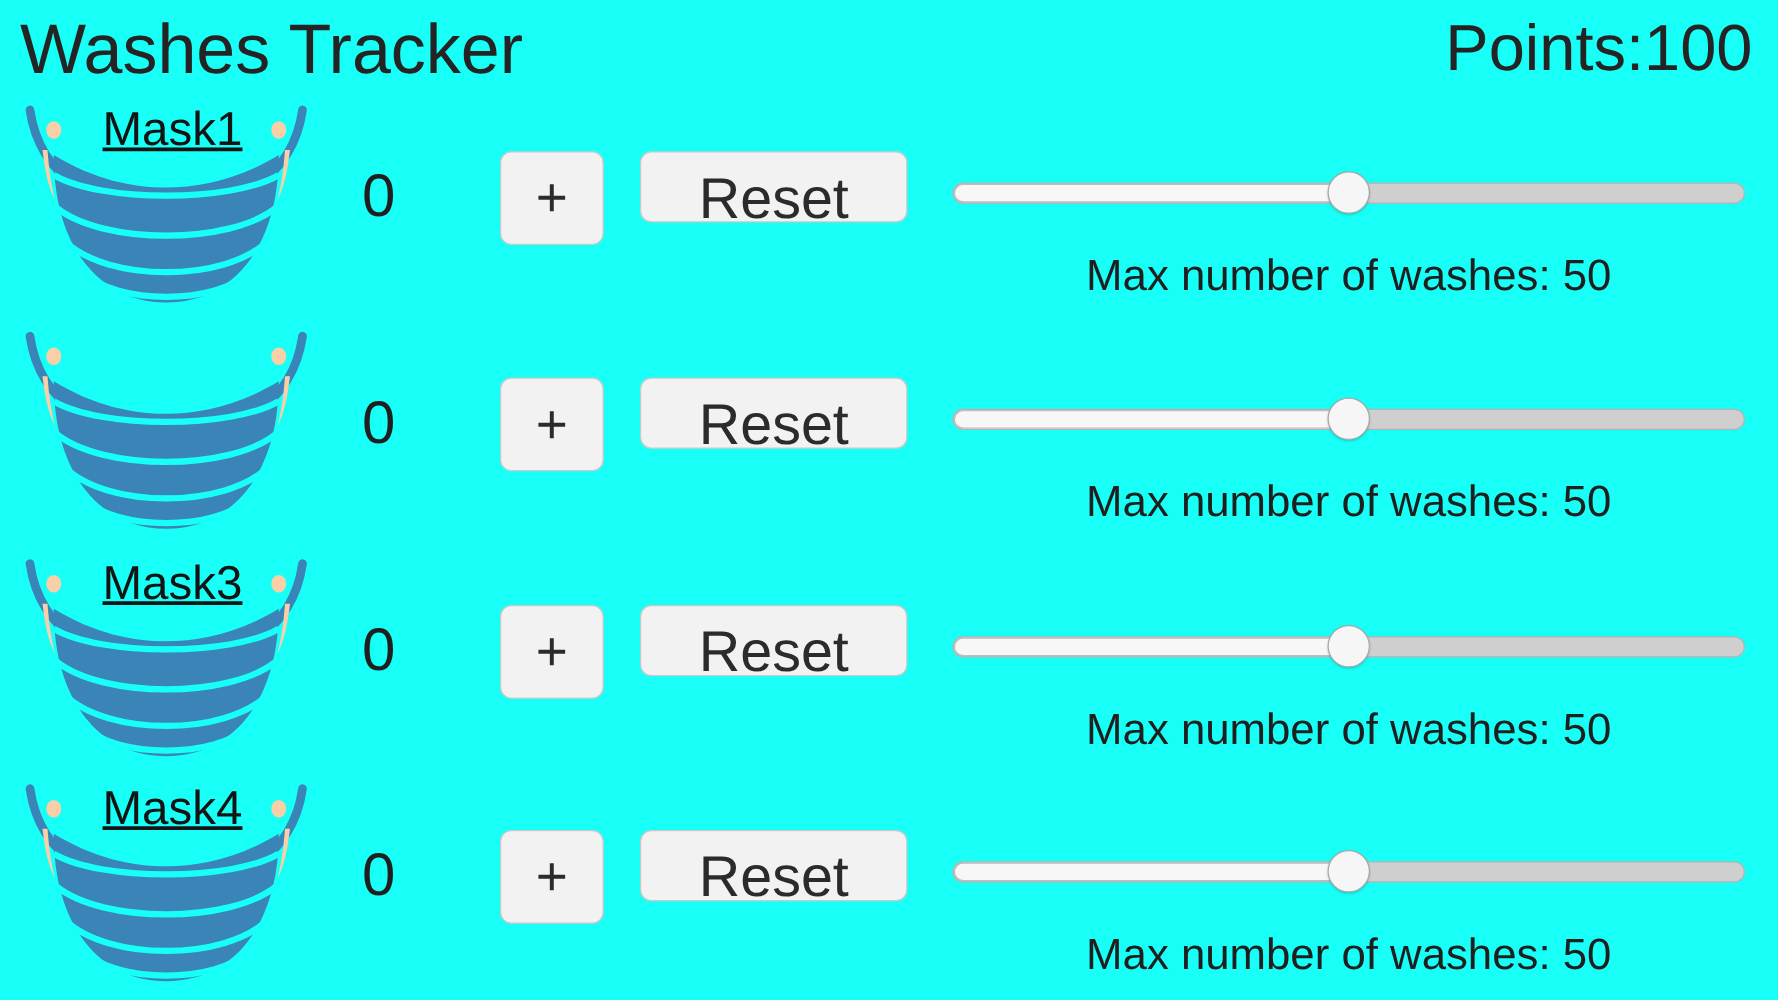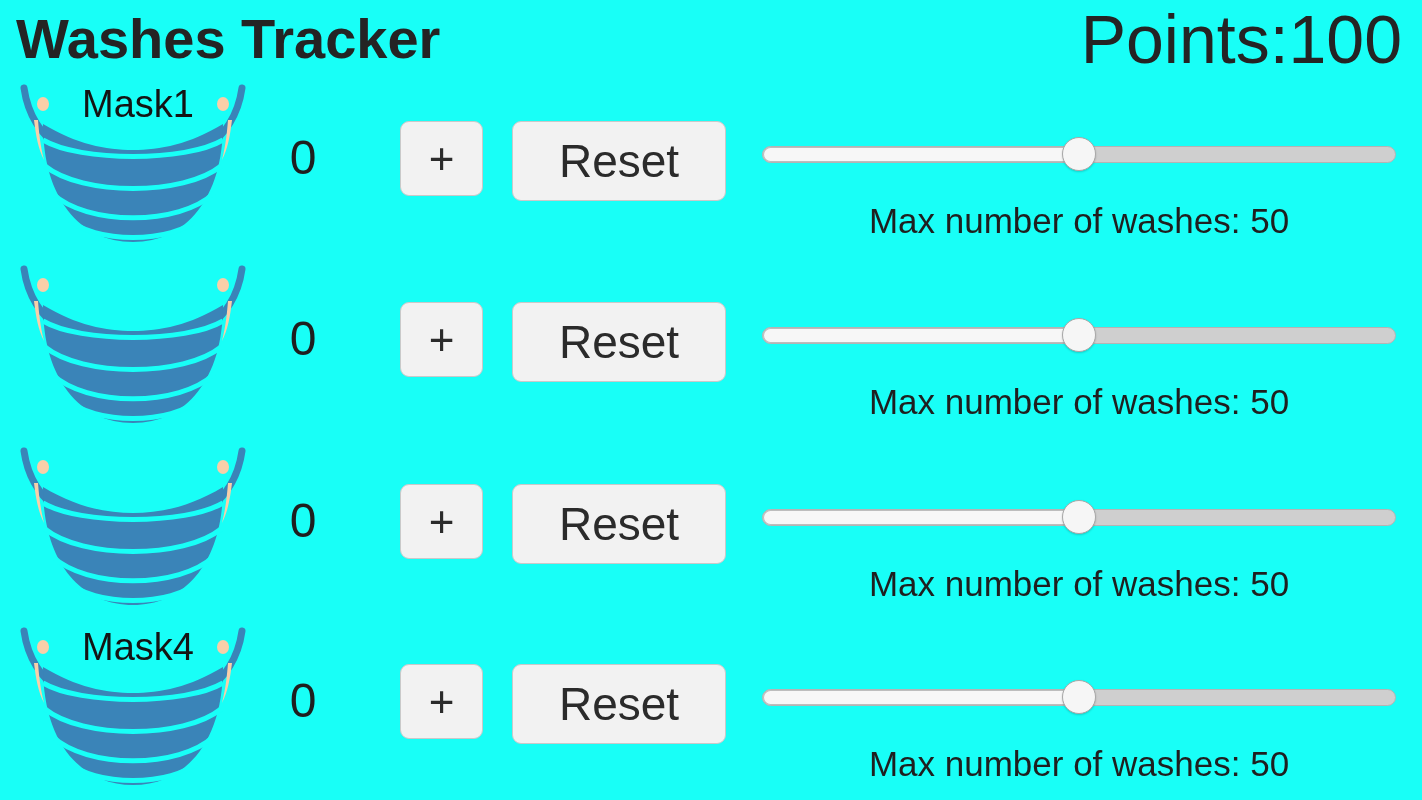--- a/index.html
+++ b/index.html
@@ -23,29 +23,29 @@
     left: 0;
     width: 1422px;
     height: 80px;
   }
   #app-title {
     position: absolute;
     left: 16px;
     top: 6px;
     font-size: 56px;
     line-height: 66px;
-    font-weight: 700;
+    font-weight: 400;
     color: #242424;
     white-space: nowrap;
   }
   #points-display {
     position: absolute;
     right: 20px;
     top: 6px;
-    font-size: 68px;
+    font-size: 52px;
     line-height: 66px;
     font-weight: 400;
     color: #242424;
     white-space: nowrap;
   }
 
   
   .mask-row {
     position: absolute;
     left: 0;
@@ -73,20 +73,21 @@
   .mask-label {
     position: absolute;
     left: 58px;
     top: 4px;
     width: 160px;
     text-align: center;
     font-size: 38px;
     line-height: 44px;
     color: #141414;
     white-space: nowrap;
+    text-decoration: underline;
   }
 
   
   .wash-count {
     position: absolute;
     left: 268px;
     top: 52px;
     width: 70px;
     text-align: center;
     font-size: 48px;
@@ -112,21 +113,21 @@
     top: 43px;
     width: 83px;
     height: 75px;
     font-size: 44px;
     line-height: 72px;
   }
   .btn-reset {
     left: 512px;
     top: 43px;
     width: 214px;
-    height: 80px;
+    height: 57px;
     font-size: 46px;
     line-height: 72px;
   }
 
   
   .slider-wrap {
     position: absolute;
     left: 760px;
     top: 44px;
     width: 638px;
@@ -251,20 +252,21 @@
       <path d="M222 42 C220 58, 218 70, 212 82 C216 66, 217 54, 218 42 Z" fill="#f9cfa8"></path>
       <ellipse cx="33" cy="26" rx="6" ry="7" fill="#f9cfa8"></ellipse>
       <ellipse cx="213" cy="26" rx="6" ry="7" fill="#f9cfa8"></ellipse>
       <path d="M33 46 C33 120, 70 164, 123 164 C176 164, 213 120, 213 46 C180 66, 150 72, 123 72 C96 72, 66 66, 33 46 Z" fill="#3a84b8"></path>
       <path d="M33 62 C70 84, 176 84, 213 62" fill="none" stroke="#18fff7" stroke-width="5"></path>
       <path d="M35 88 C72 118, 174 118, 211 88" fill="none" stroke="#18fff7" stroke-width="5"></path>
       <path d="M42 115 C76 148, 170 148, 204 115" fill="none" stroke="#18fff7" stroke-width="5"></path>
       <path d="M57 140 C83 166, 163 166, 189 140" fill="none" stroke="#18fff7" stroke-width="5"></path>
     </svg>
   </div>
+  <div class="mask-label">Mask3</div>
   <div class="wash-count">0</div>
   <button class="btn btn-increment">+</button>
   <button class="btn btn-reset">Reset</button>
   <div class="slider-wrap">
     <div class="slider-track">
       <div class="slider-fill" style="width: 50%;"></div>
     </div>
     <div class="slider-thumb" style="left: 50%;"></div>
     <div class="slider-caption">Max number of washes: 50</div>
   </div>

